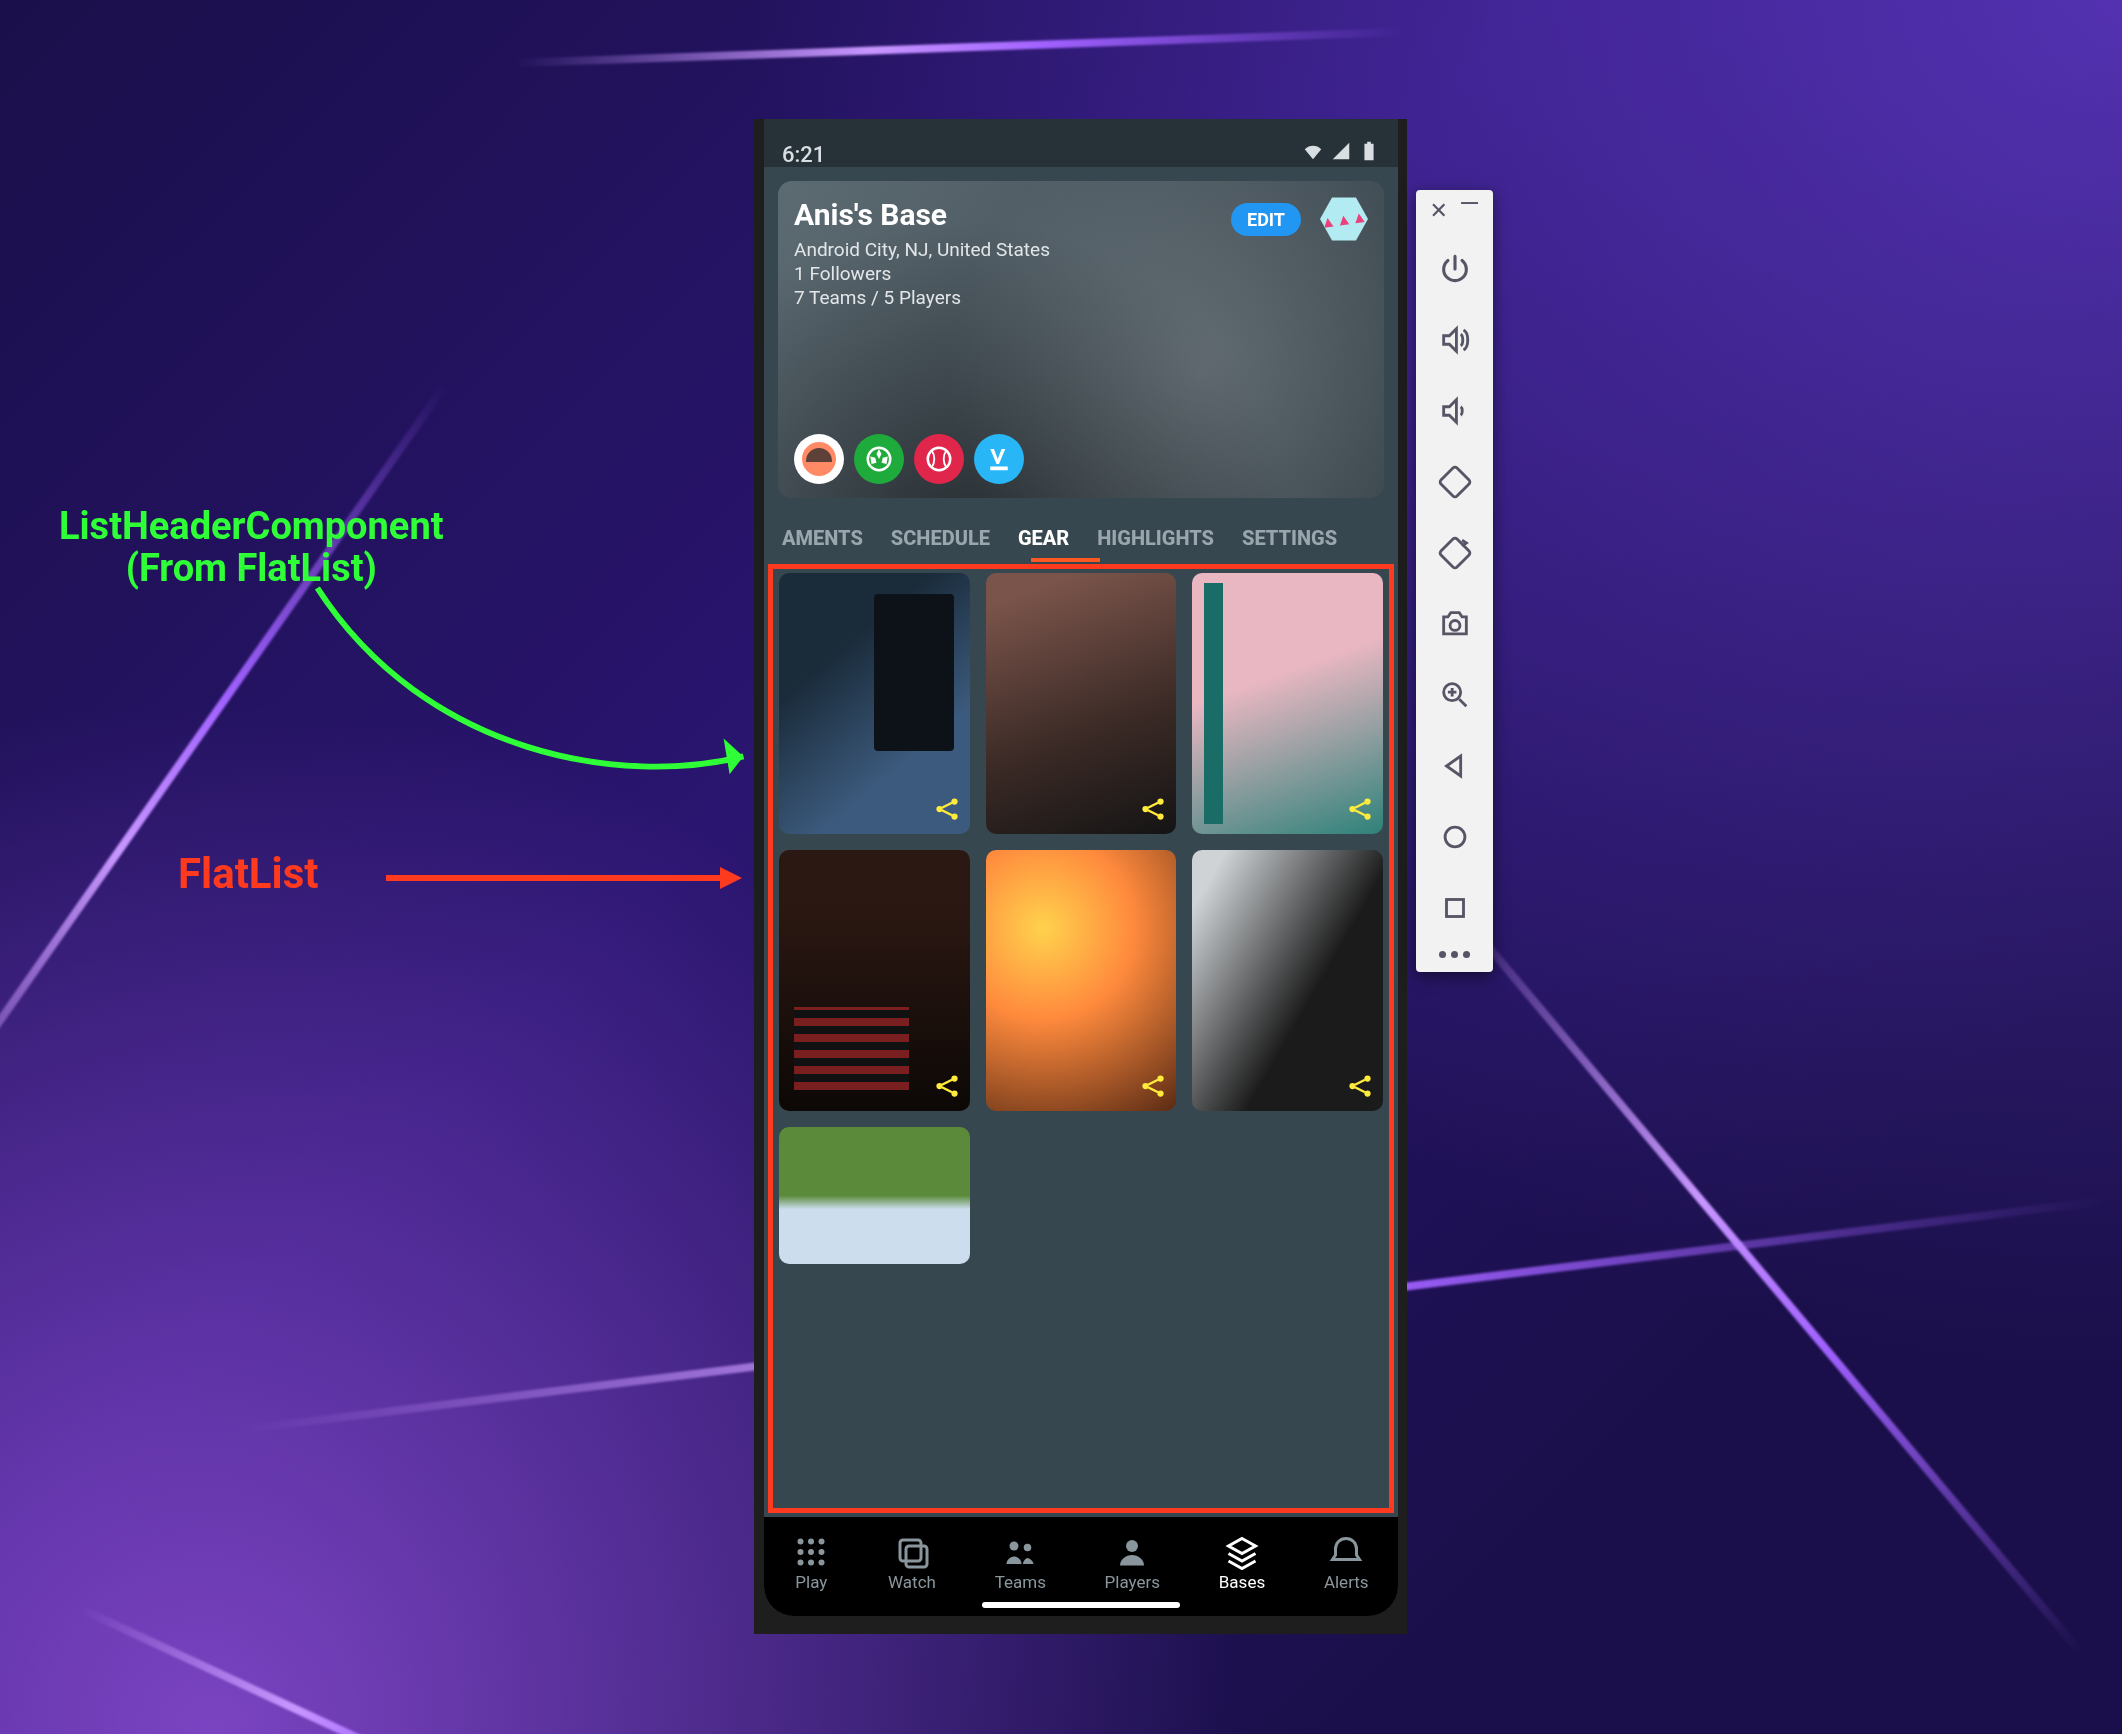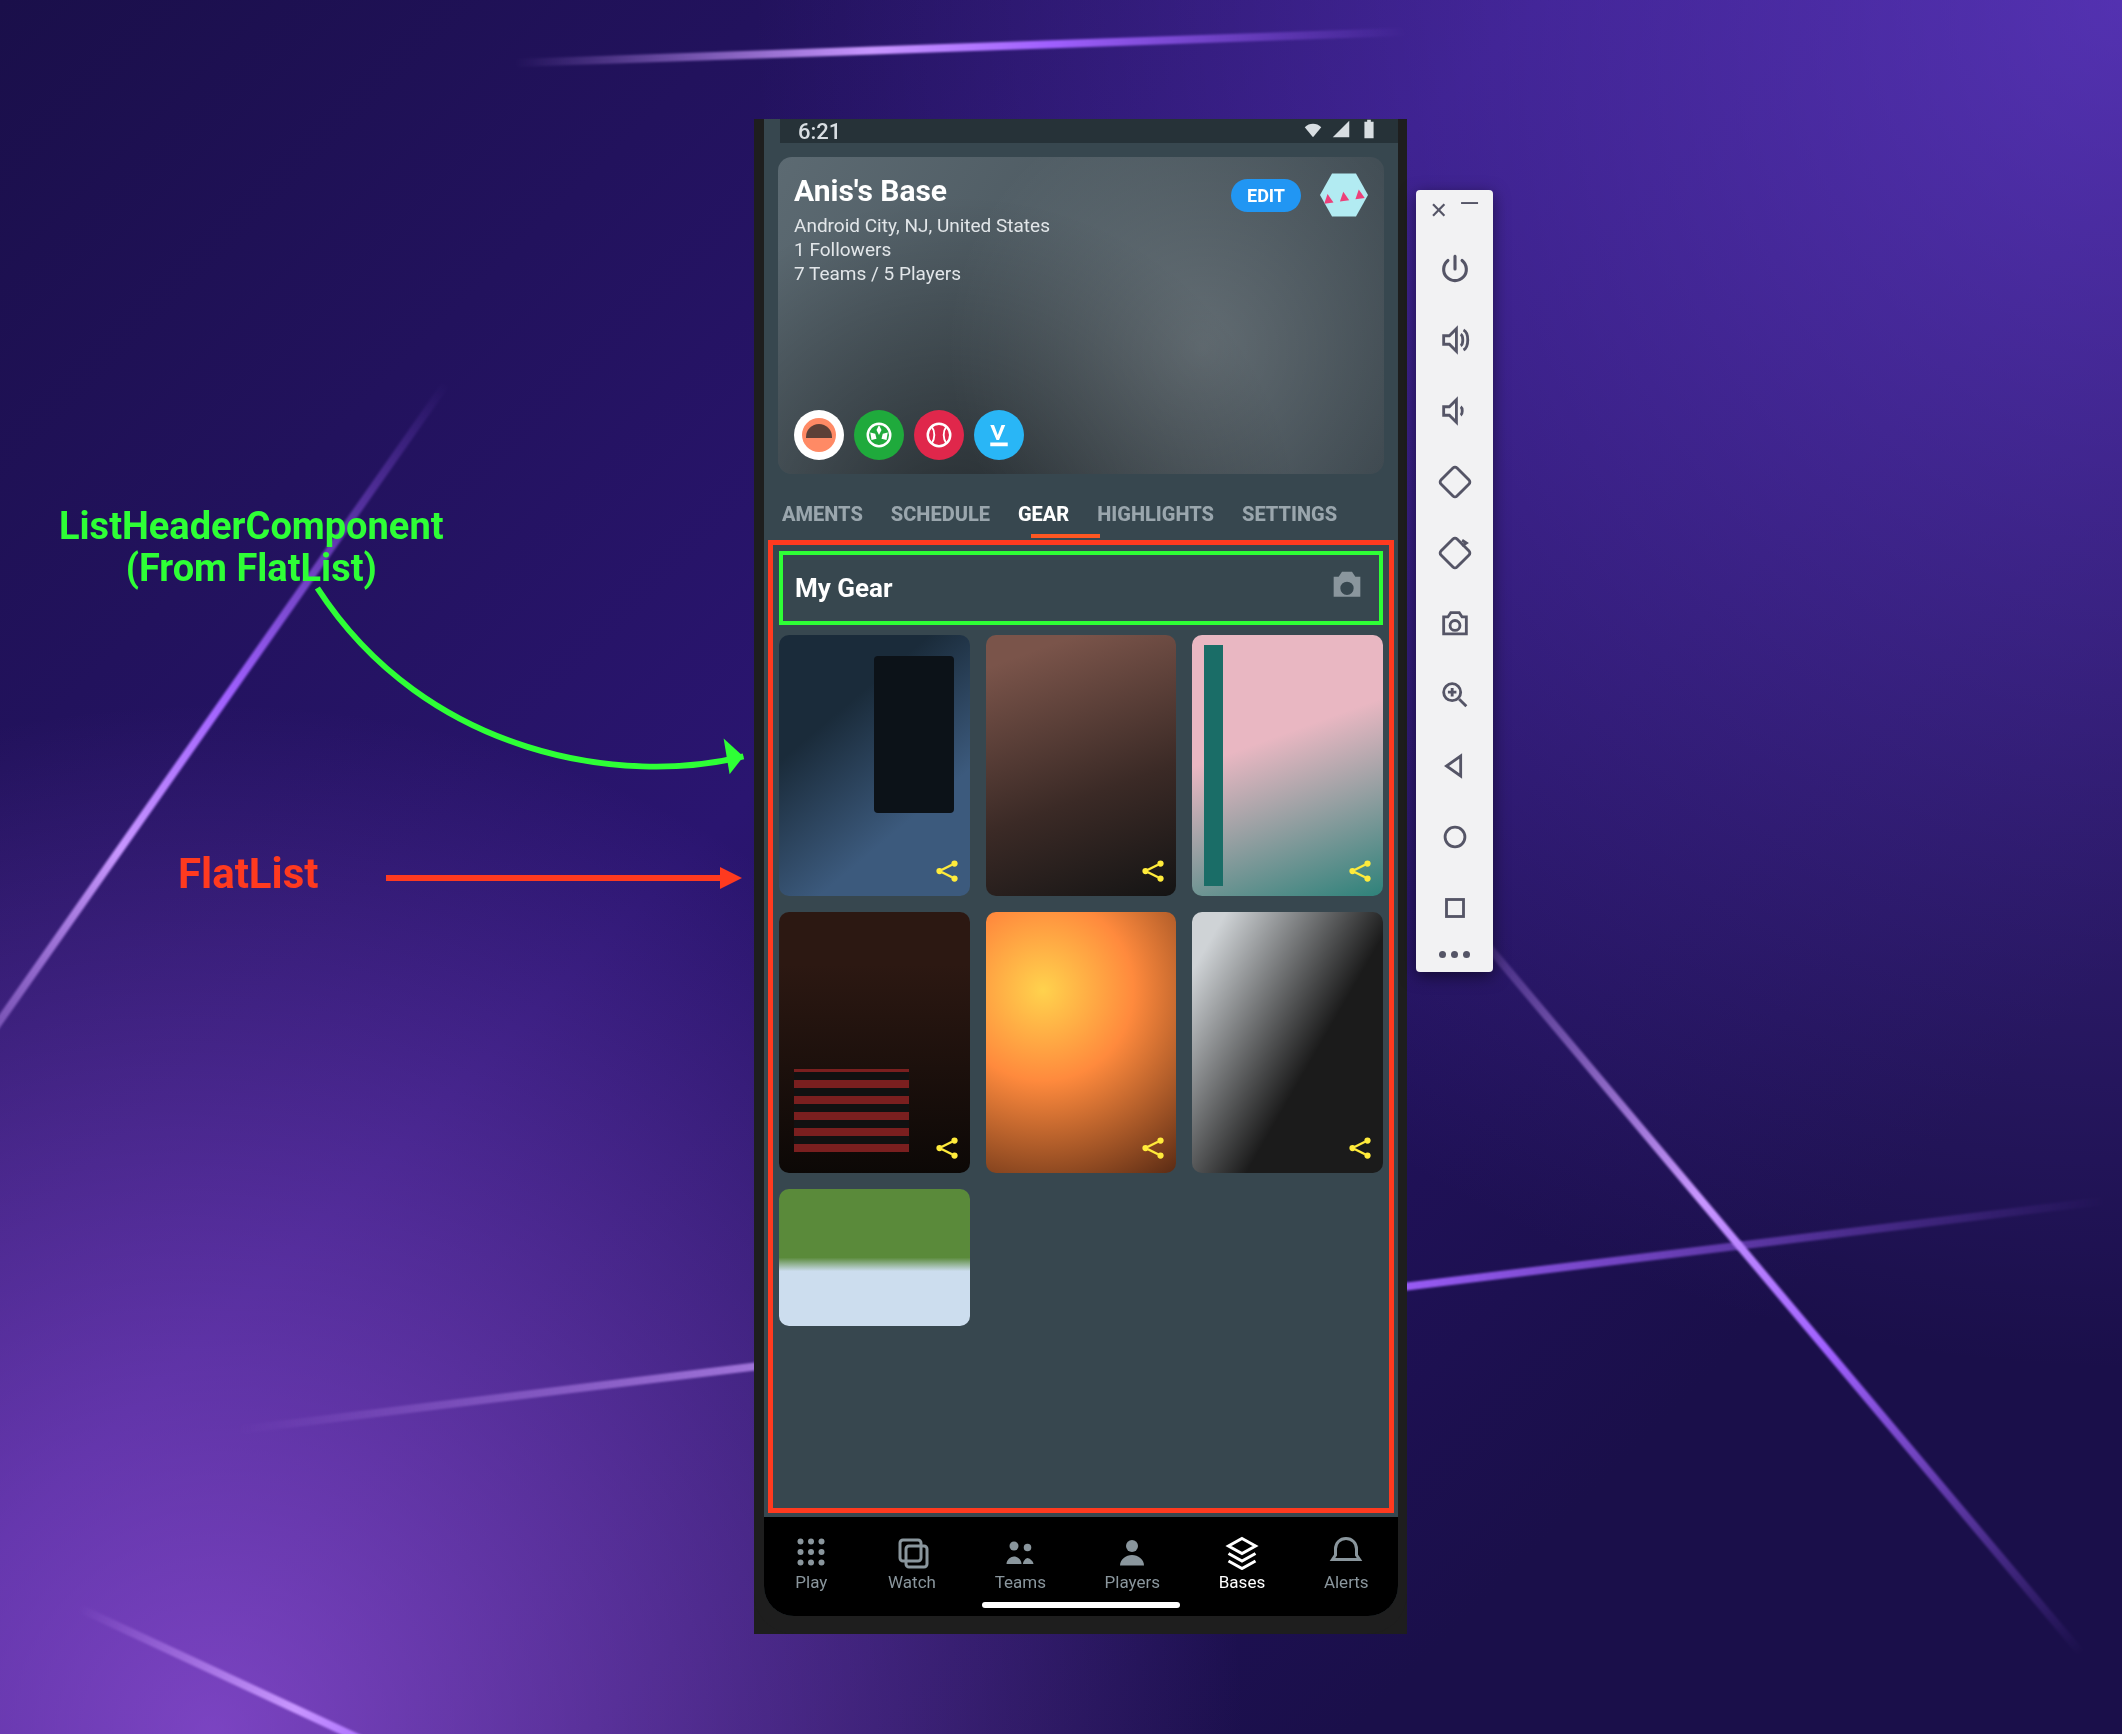--- a/index.html
+++ b/index.html
@@ -81,28 +81,27 @@
     height: 100%;
     background: #37474f;
     border-radius: 0 0 30px 30px;
     overflow: hidden;
     position: relative;
     display:flex;
     flex-direction:column;
   }
   
   .statusbar {
-    height: 24px;
+    height: 48px;
     background: #263238;
     color: #d8dee2;
-    display:flex; align-items:center; justify-content:space-between;
+    display:flex; align-items:flex-end; justify-content:space-between;
     padding: 0 18px;
     font-size: 22px;
     font-weight: 500;
-    margin-left: 16px;
   }
   .status-icons { display:flex; gap:6px; align-items:center;}
   .wifi, .signal, .battery { display:inline-block;}
   .wifi svg, .signal svg, .battery svg { width:22px; height:22px; fill:#d8dee2;}
 
   
   .profile-card {
     margin: 14px 14px 10px 14px;
     border-radius: 14px;
     background: linear-gradient(120deg,#5c6a72 0%, #3b464d 100%);
@@ -269,28 +268,20 @@
       <div class="tabs">
         <div class="tab">AMENTS</div>
         <div class="tab">SCHEDULE</div>
         <div class="tab active">GEAR</div>
         <div class="tab">HIGHLIGHTS</div>
         <div class="tab">SETTINGS</div>
         <div class="tab-underline" style="left:267px;width:69px;"></div>
       </div>
 
       <div class="flatlist-wrap">
-        <div class="list-header">
-          <span>My Gear</span>
-          <span class="cam-icon">
-            <svg viewBox="0 0 24 24">
-                <path d="M4 7h3l2-3h6l2 3h3v12H4zM12 10a4 4 0 100 8 4 4 0 000-8z"></path>
-              </svg>
-          </span>
-        </div>
         <div class="grid">
           <div class="tile t1">
               <span class="share-glyph"><svg viewBox="0 0 24 24">
                   <circle cx="6" cy="12" r="2.5"></circle>
                   <circle cx="18" cy="6" r="2.5"></circle>
                   <circle cx="18" cy="18" r="2.5"></circle>
                   <path d="M8 11l8-4M8 13l8 4" stroke="#ffeb3b" stroke-width="2"></path>
                 </svg></span>
             </div>
           <div class="tile t2">

